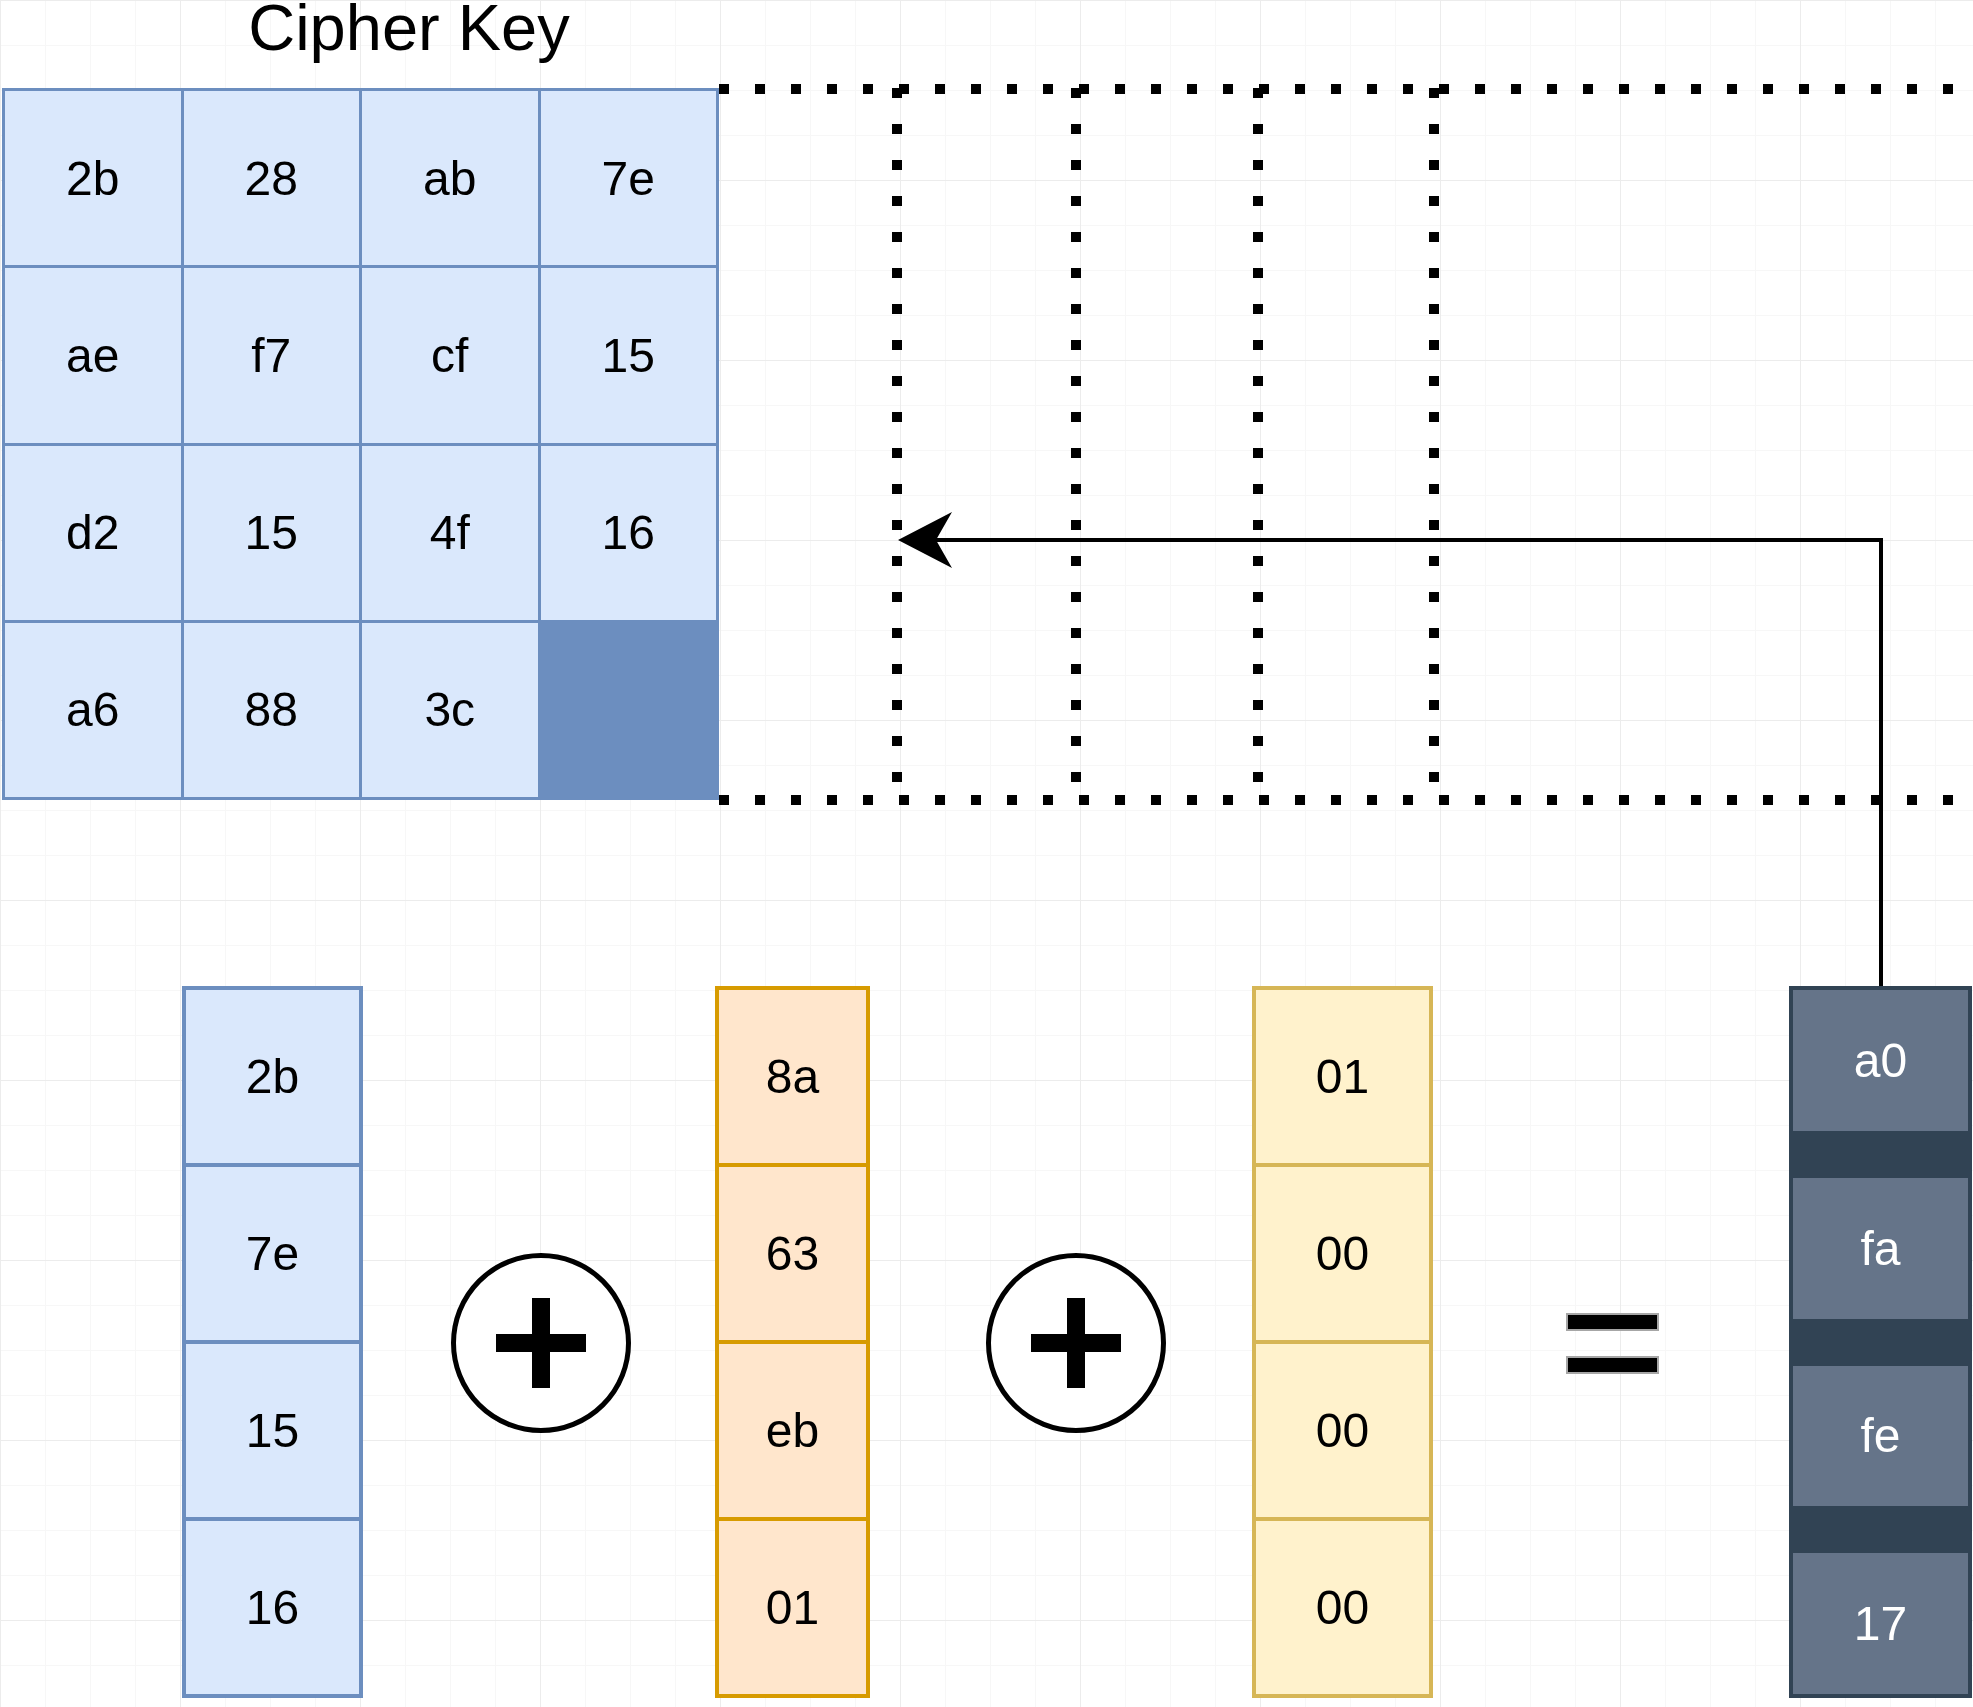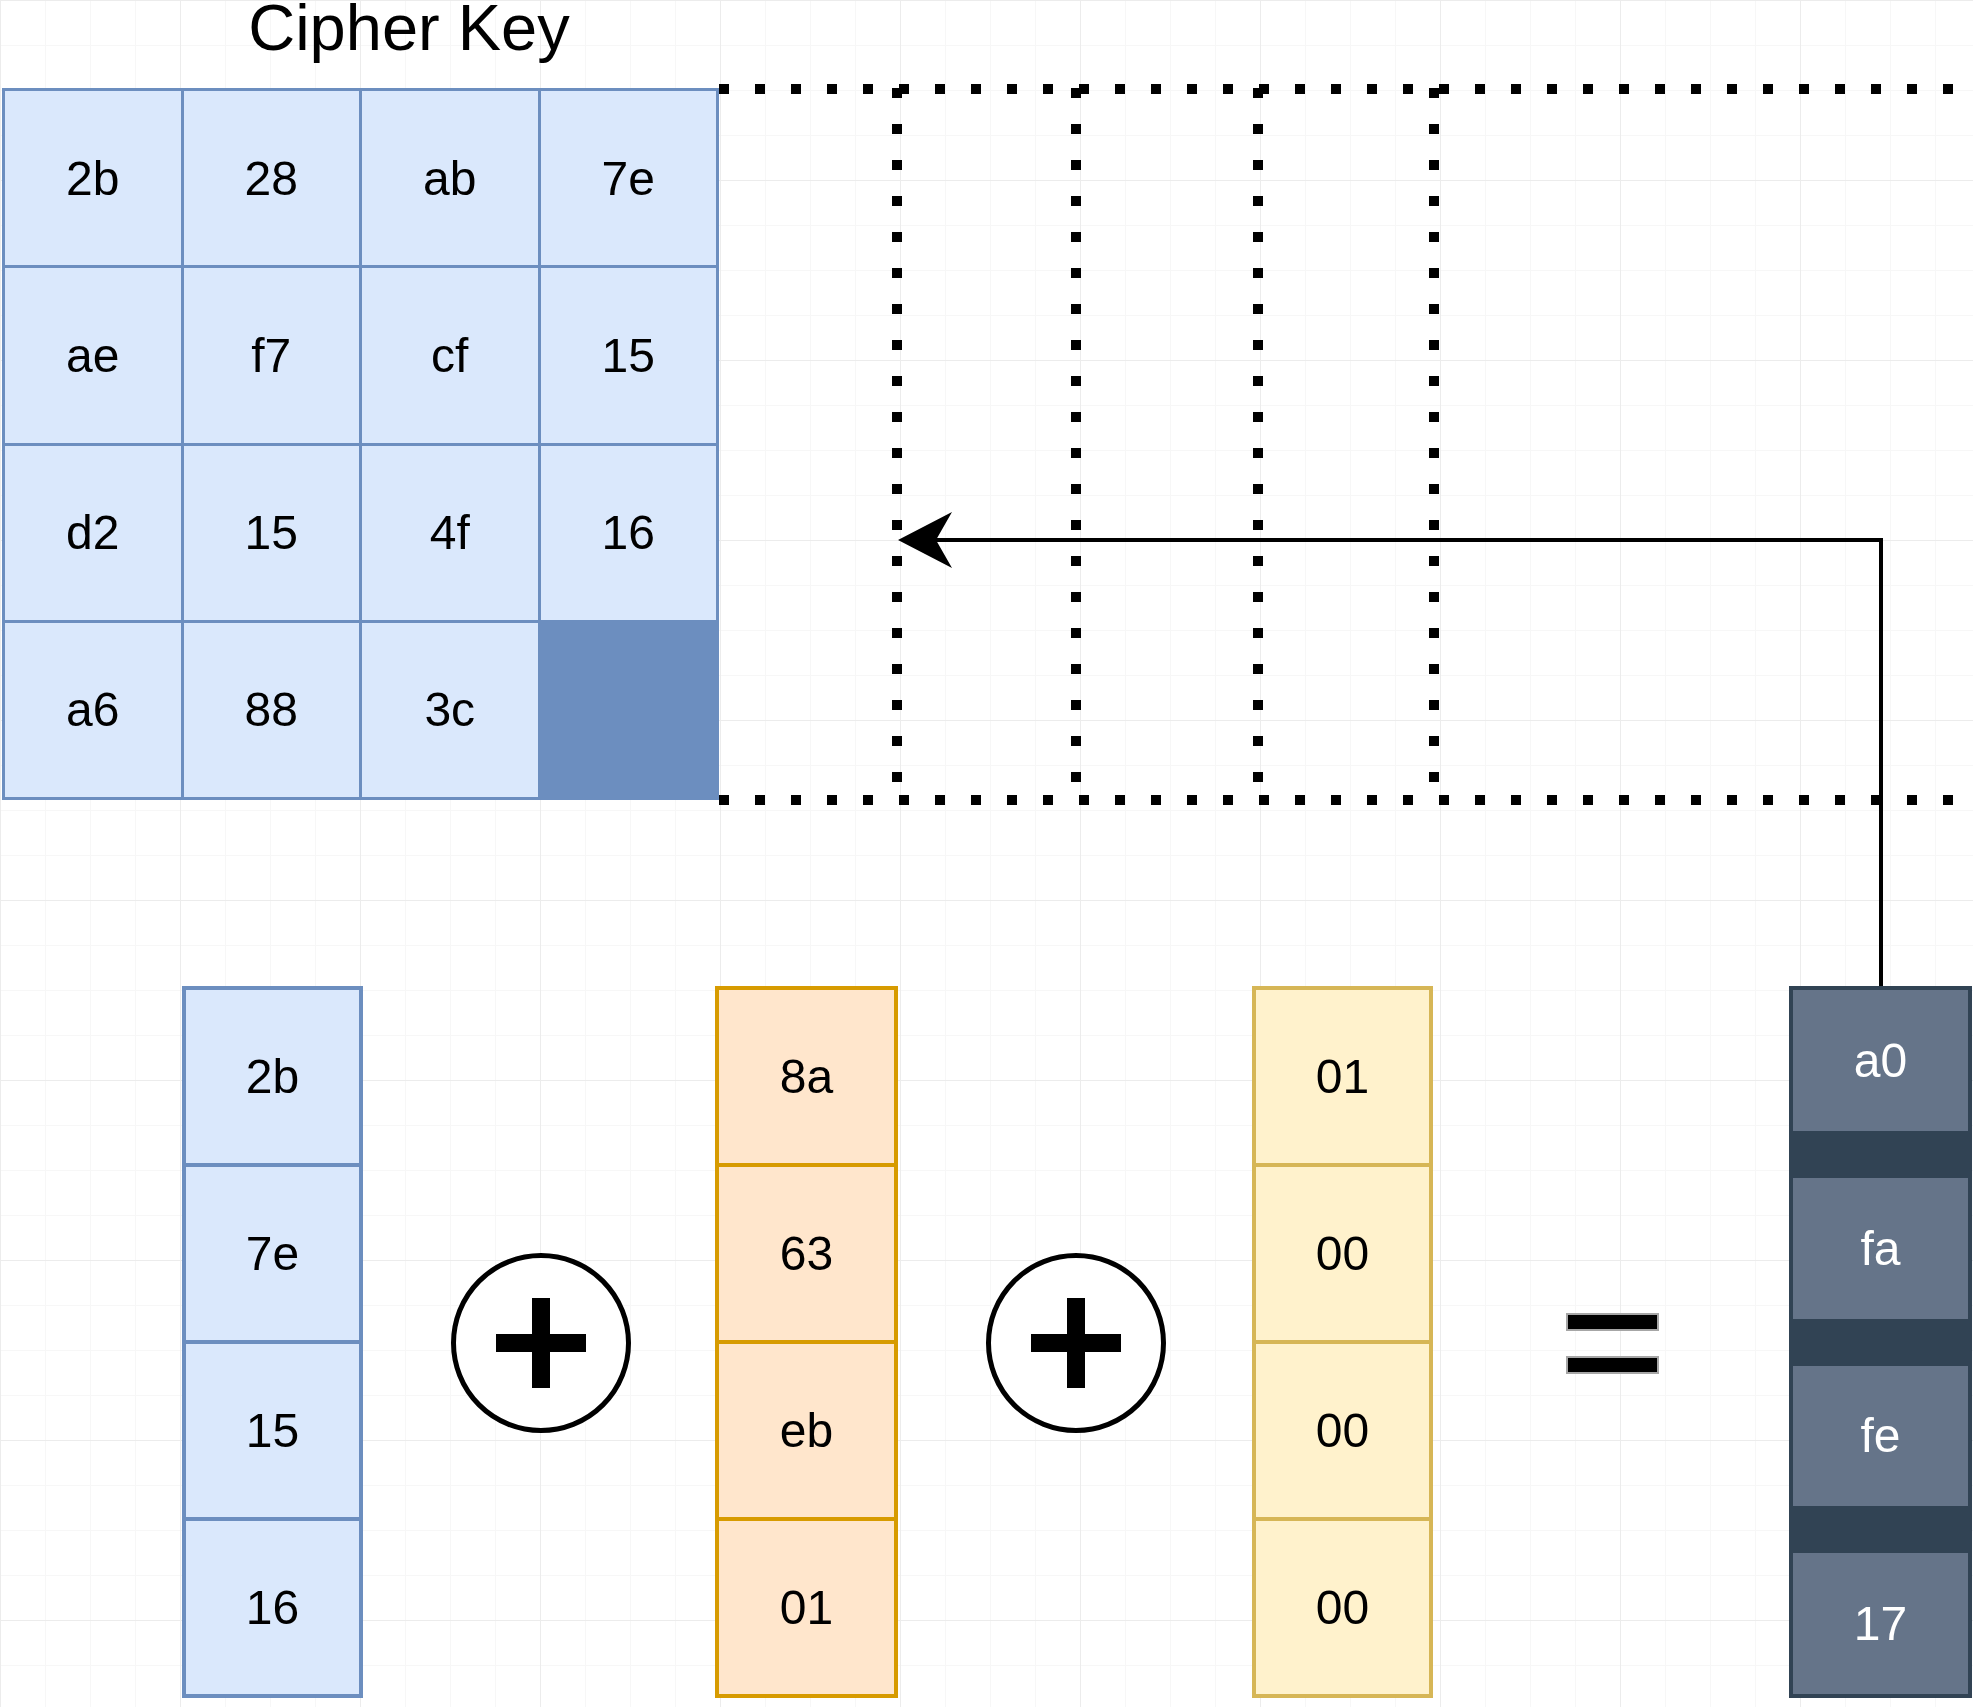--- a/index.html
+++ b/index.html
@@ -35,21 +35,21 @@
   .cell{
     display:flex; align-items:center; justify-content:center;
     font-size:48px; background:var(--blue-fill); color:var(--text);
   }
   
   .wordcol{
     top:986px; width:181px; height:712px; box-sizing:border-box;
     display:grid; grid-template-rows:repeat(4,1fr); gap:4px; padding:4px;
   }
   .wordcol.blue  {left:182px; background:var(--blue-border);}
-  .wordcol.orange{left:715px; width:183px; background:var(--orange-border);}
+  .wordcol.orange{left:715px; width:155px; background:var(--orange-border);}
   .wordcol.yellow{left:1252px; background:var(--yellow-border);}
   .wordcol.dark  {left:1789px; width:183px; background:var(--dark-border);gap:47px;}
   .wordcol.blue   .cell{background:var(--blue-fill);}
   .wordcol.orange .cell{background:var(--orange-fill);}
   .wordcol.yellow .cell{background:var(--yellow-fill);}
   .wordcol.dark   .cell{background:var(--dark-fill); color:var(--dark-text);}
   
   .dot-h{
     height:10px; left:719px; width:1254px;
     background-image:repeating-linear-gradient(to right, var(--line) 0 10px, transparent 10px 36px);

